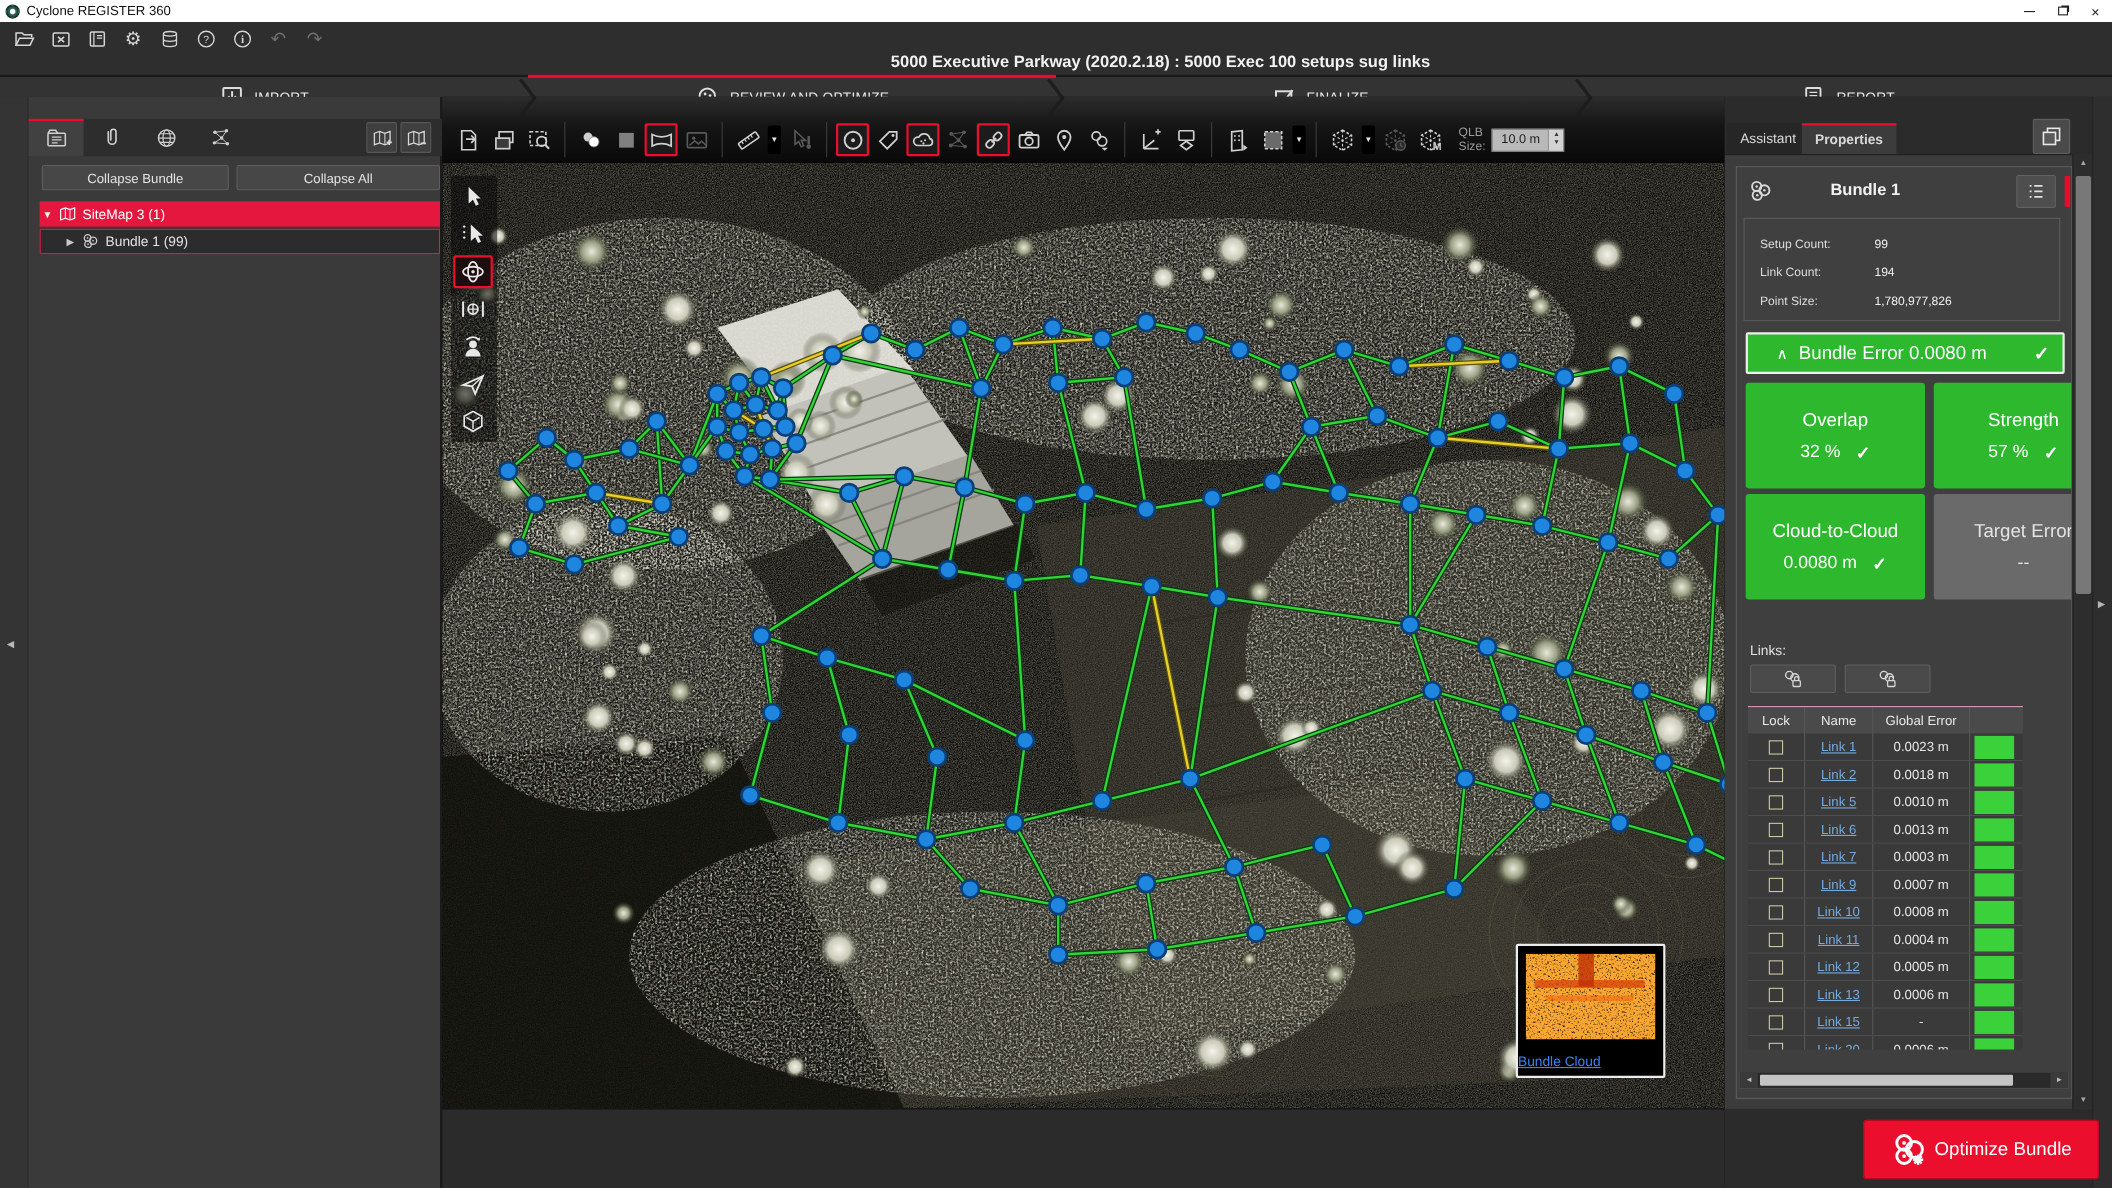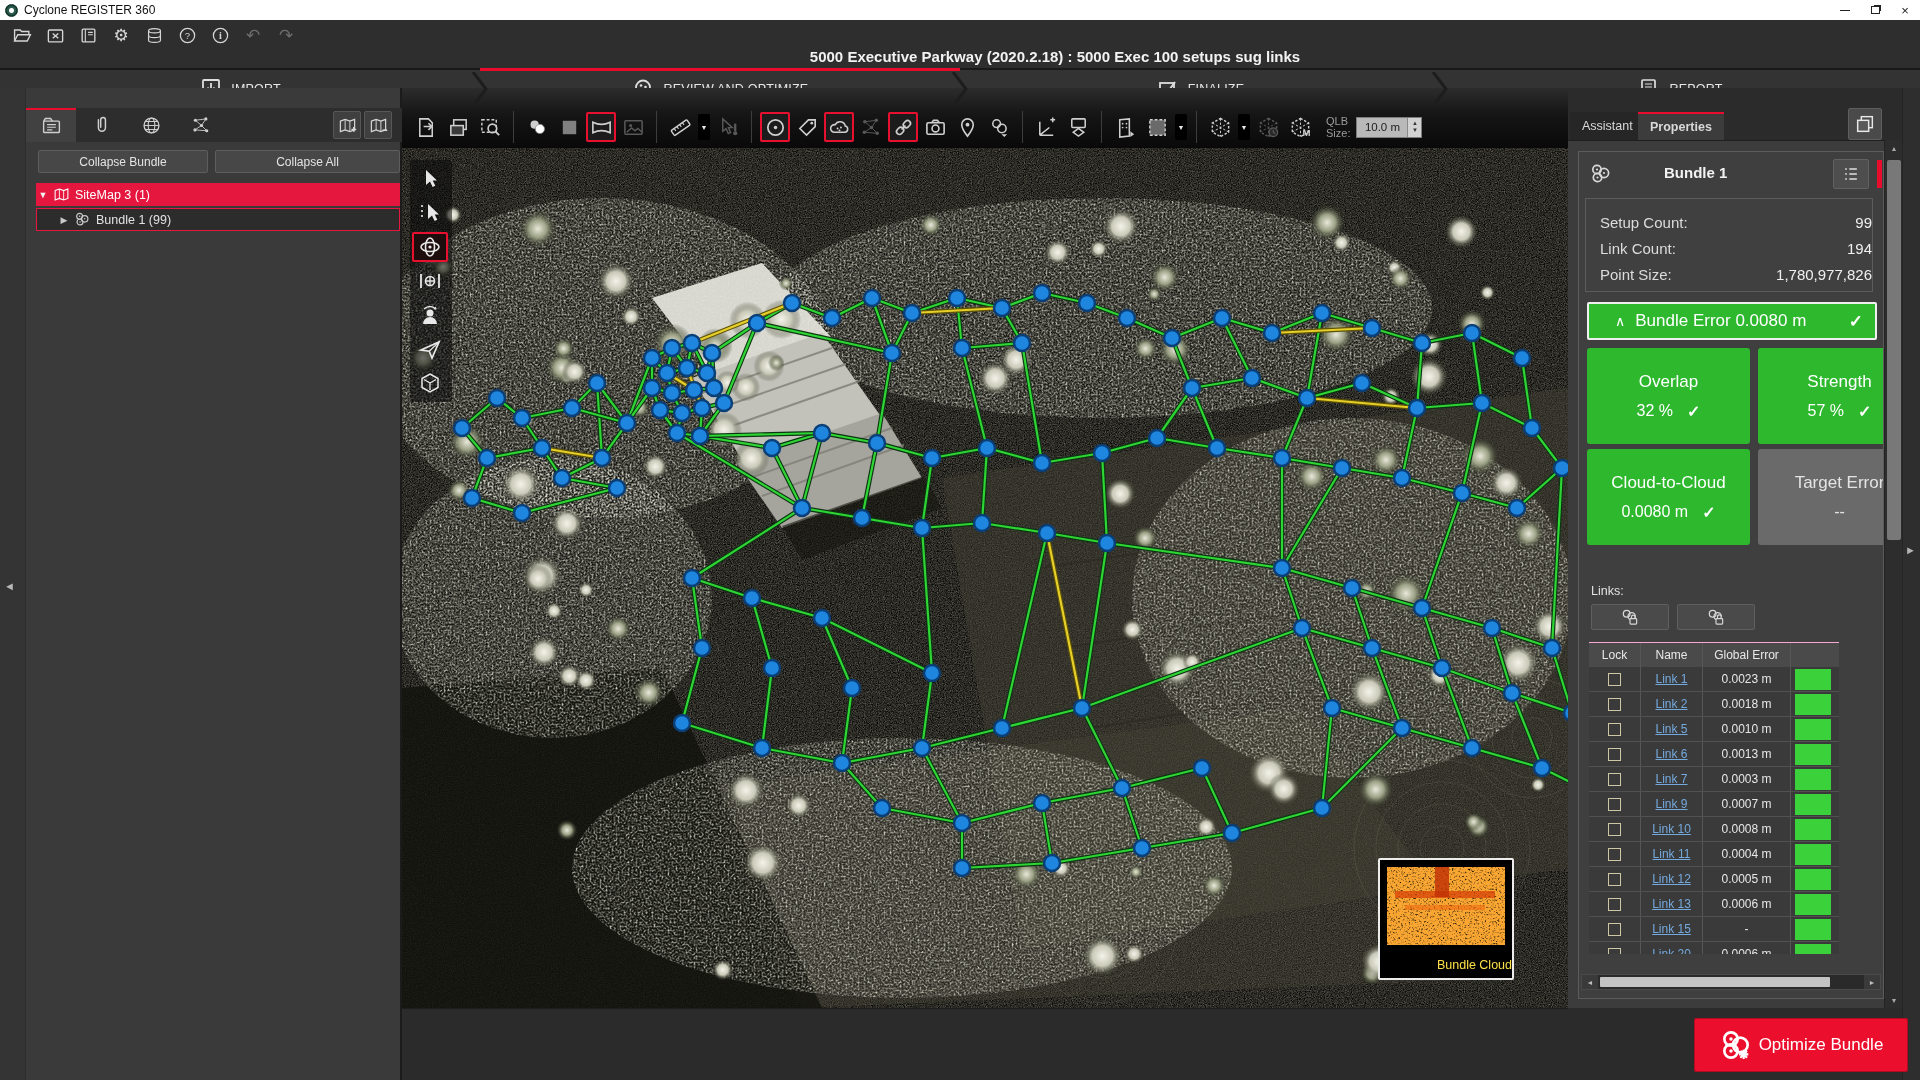--- a/index.html
+++ b/index.html
@@ -76,21 +76,21 @@
   .canvas { position:absolute; left:0; top:60px; width:1166px; height:860px; background:#060605; overflow:hidden; }
   .canvas svg.scene { position:absolute; left:0; top:0; }
 
   .nav-strip { position:absolute; left:8px; top:12px; width:42px; display:flex; flex-direction:column; gap:4px; background:rgba(10,10,10,.55); padding:4px 2px; border-radius:3px; }
   .nav-btn { width:36px; height:30px; display:flex; align-items:center; justify-content:center; color:#e8e8e8; border:2px solid transparent; border-radius:2px; }
   .nav-btn .ic { width:24px; height:24px; }
   .nav-btn.on { border-color:#e8102e; background:#1e0d0d; }
 
   .bundle-thumb { position:absolute; right:54px; bottom:28px; width:136px; height:122px; background:#000; border:2px solid #ededed; border-radius:2px; }
   .bundle-thumb svg { position:absolute; left:7px; top:7px; }
-  .bundle-thumb .cap { position:absolute; left:0; bottom:6px; width:100%; text-align:right; color:#fde047; font-size:12.5px; }
+  .bundle-thumb .cap { position:absolute; left:0; bottom:6px; width:100%; text-align:left; color:#3b82f6; font-size:12.5px;text-decoration:underline; }
 
   .vp-bottom { position:absolute; left:0; top:920px; width:1166px; height:72px; background:#2b2b2b; border-top:1px solid #1d1d1d; }
 
   
   .rp { position:absolute; left:1568px; top:0; width:334px; height:992px; background:#2b2b2b; }
   .rp-tabs { position:absolute; left:0; top:0; width:334px; height:52px; background:#2b2b2b; }
   .rp-tab { position:absolute; top:24px; height:28px; padding:0 12px; display:flex; align-items:center; font-size:12.5px; color:#d9d9d9; }
   .rp-tab.t0 { left:2px; background:#262626; }
   .rp-tab.t1 { left:70px; background:#3c3c3c; border-top:2px solid #ea0c2c; font-weight:bold; }
   .rp-layers { position:absolute; right:20px; top:20px; width:34px; height:32px; background:#4a4a4a; border:1px solid #5e5e5e; border-radius:2px;
@@ -101,21 +101,21 @@
 
   .bundle-head { position:absolute; left:0; top:4px; width:306px; height:36px; }
   .bundle-head .ic-b { position:absolute; left:10px; top:6px; width:24px; height:24px; color:#d9d9d9; }
   .bundle-head .name { position:absolute; left:42px; top:8px; font-size:15px; font-weight:bold; color:#f2f2f2;margin-left:43px; }
   .list-btn { position:absolute; left:254px; top:3px; width:36px; height:30px; background:#4e4e4e; border:1px solid #616161; border-radius:2px;
               display:flex; align-items:center; justify-content:center; color:#e0e0e0; }
   .list-btn .ic { width:20px; height:20px; }
   .red-sliver { position:absolute; left:298px; top:4px; width:5px; height:28px; background:#ea0c2c; }
 
   .stats-box { position:absolute; left:6px; top:46px; width:288px; height:94px; border:1px solid #5c5c5c; background:#404040; padding-top:10px; }
-  .stat-row { display:flex; height:26px; align-items:center; font-size:15px;justify-content:space-between; }
+  .stat-row { display:flex; height:26px; align-items:center; font-size:11px; }
   .stat-row .sl { width:118px; padding-left:14px; color:#dcdcdc; }
   .stat-row .sv { color:#efefef; }
 
   .err-bar { position:absolute; left:8px; top:150px; width:290px; height:38px; background:#2eb82e; border:2px solid #efefef; border-radius:2px;
              display:flex; align-items:center; color:#fff; font-size:17px; }
   .err-bar .chv { margin:0 10px 0 26px; font-size:14px; }
   .err-bar .tick { margin-left:auto; margin-right:12px; font-size:17px; }
 
   .tile { position:absolute; width:163px; height:96px; border-radius:3px; color:#fff; text-align:center; padding-top:24px; }
   .tile-green { background:#2eb82e; }

